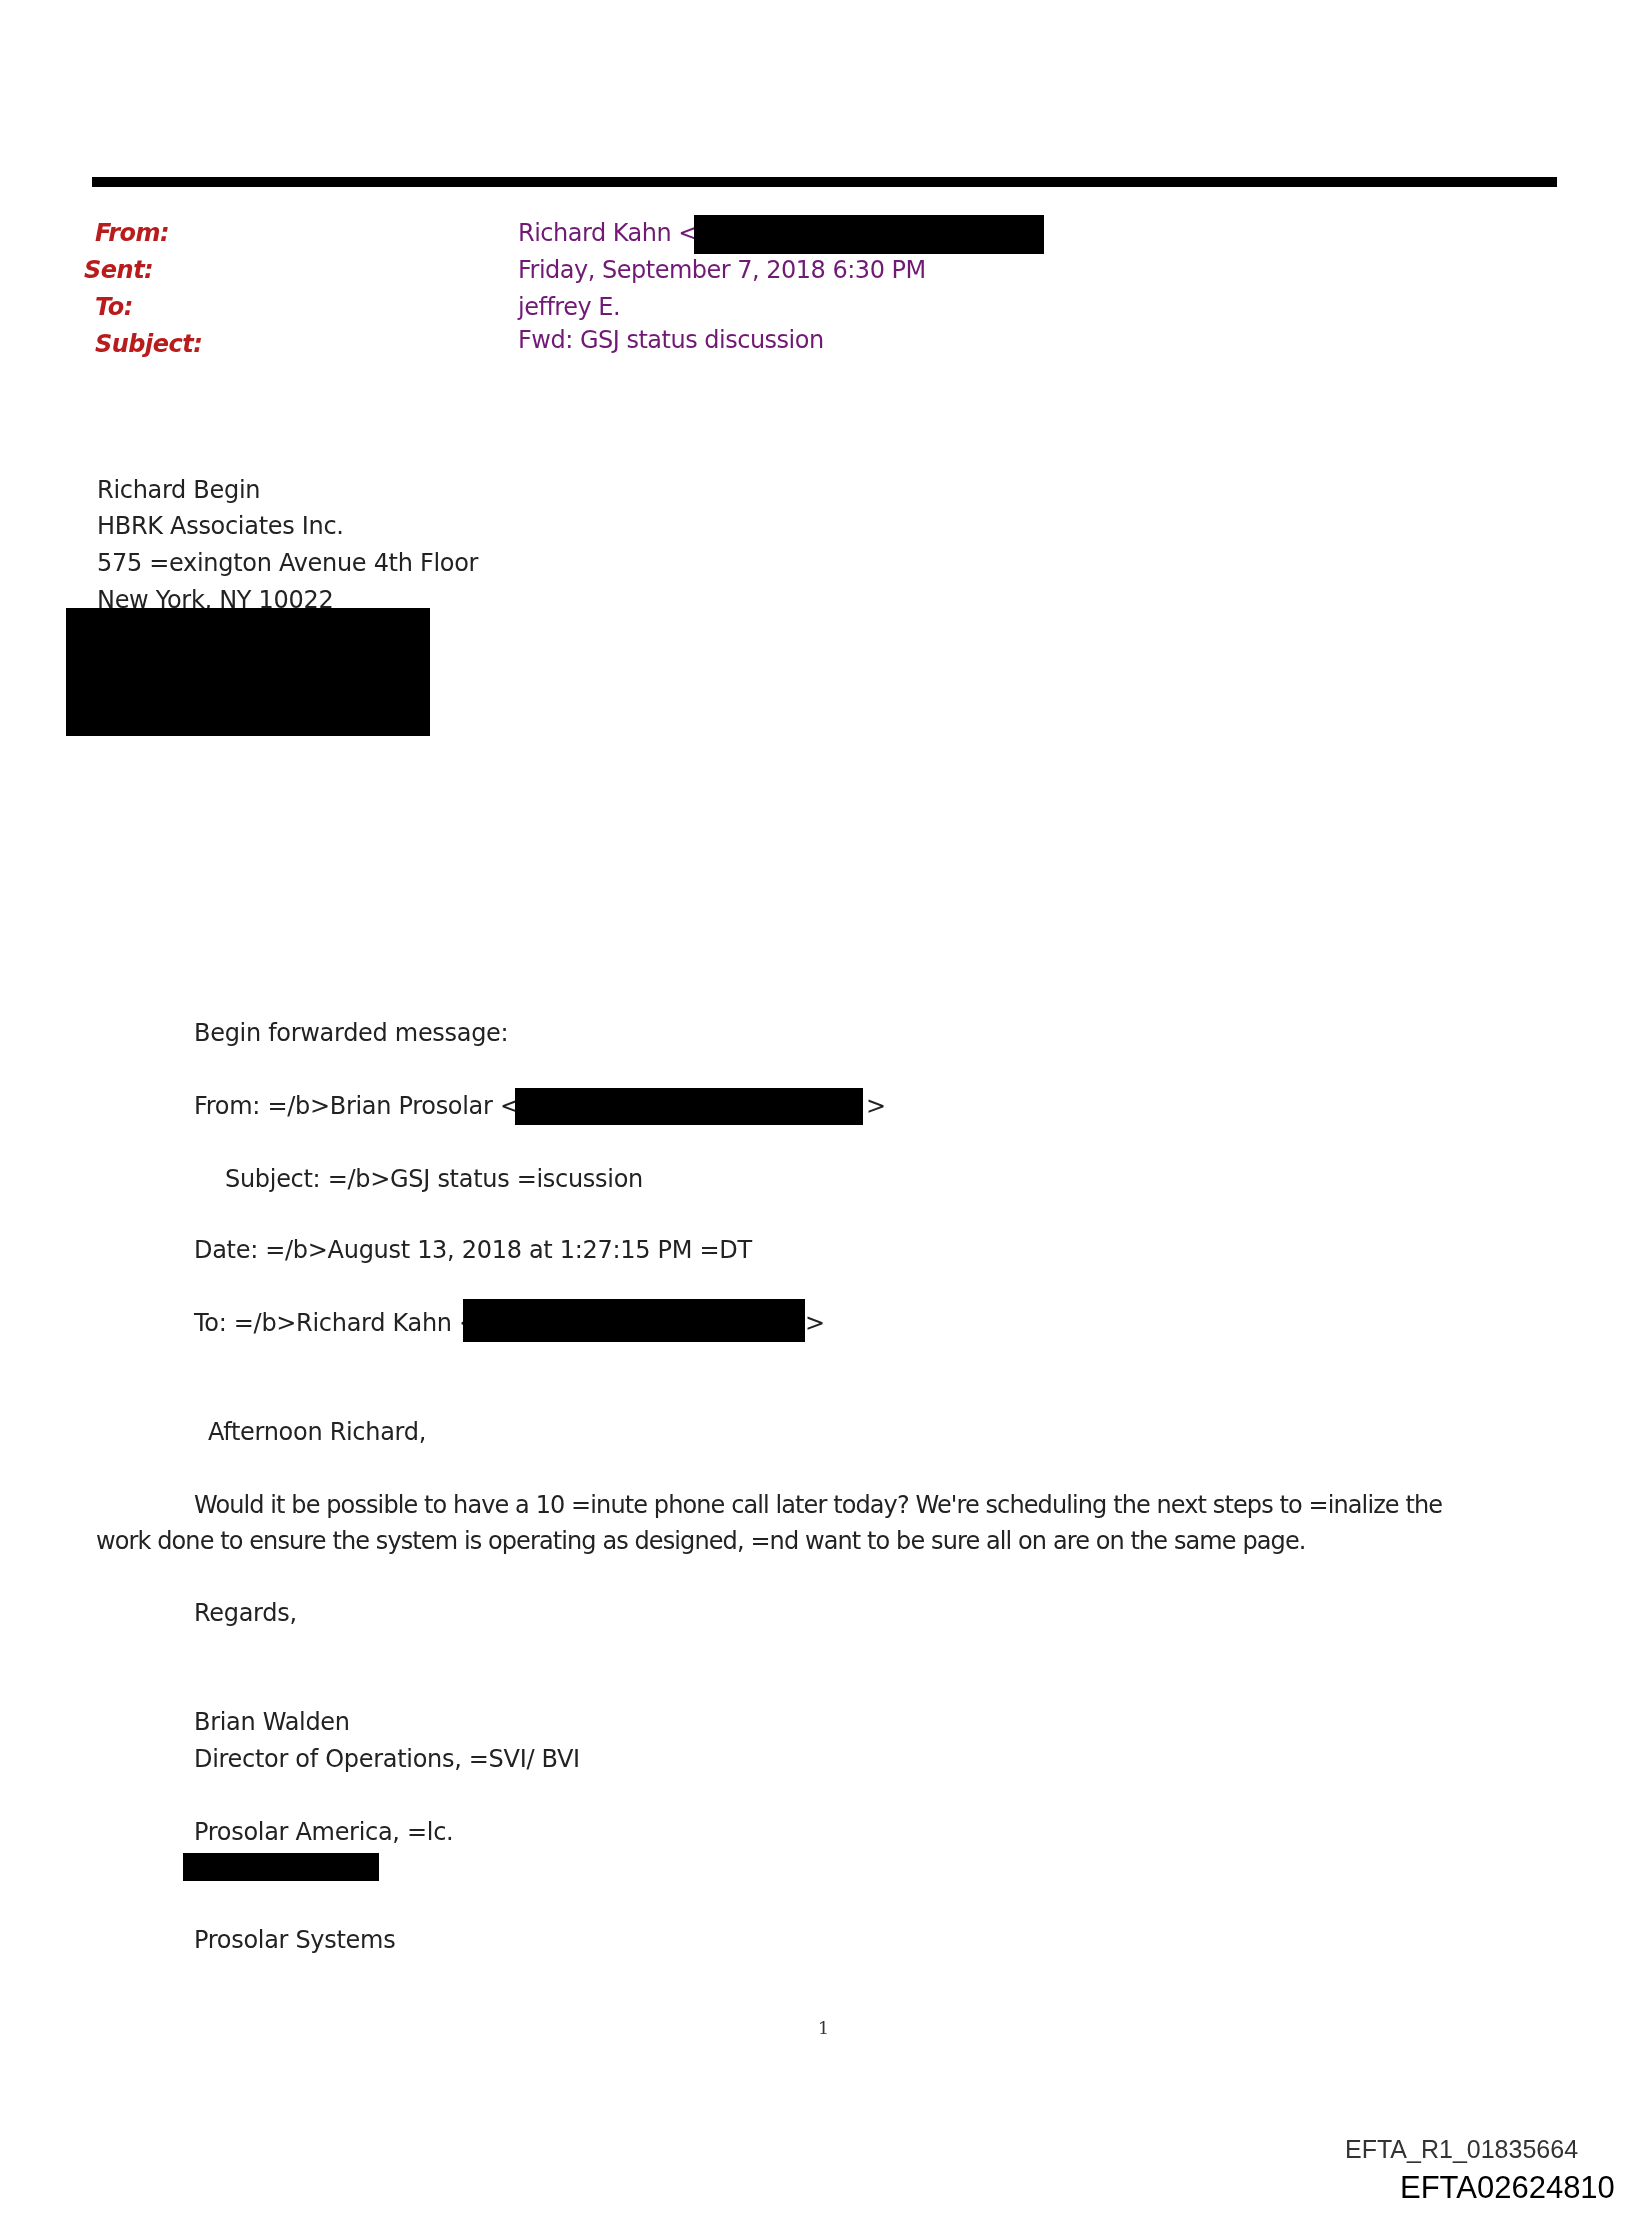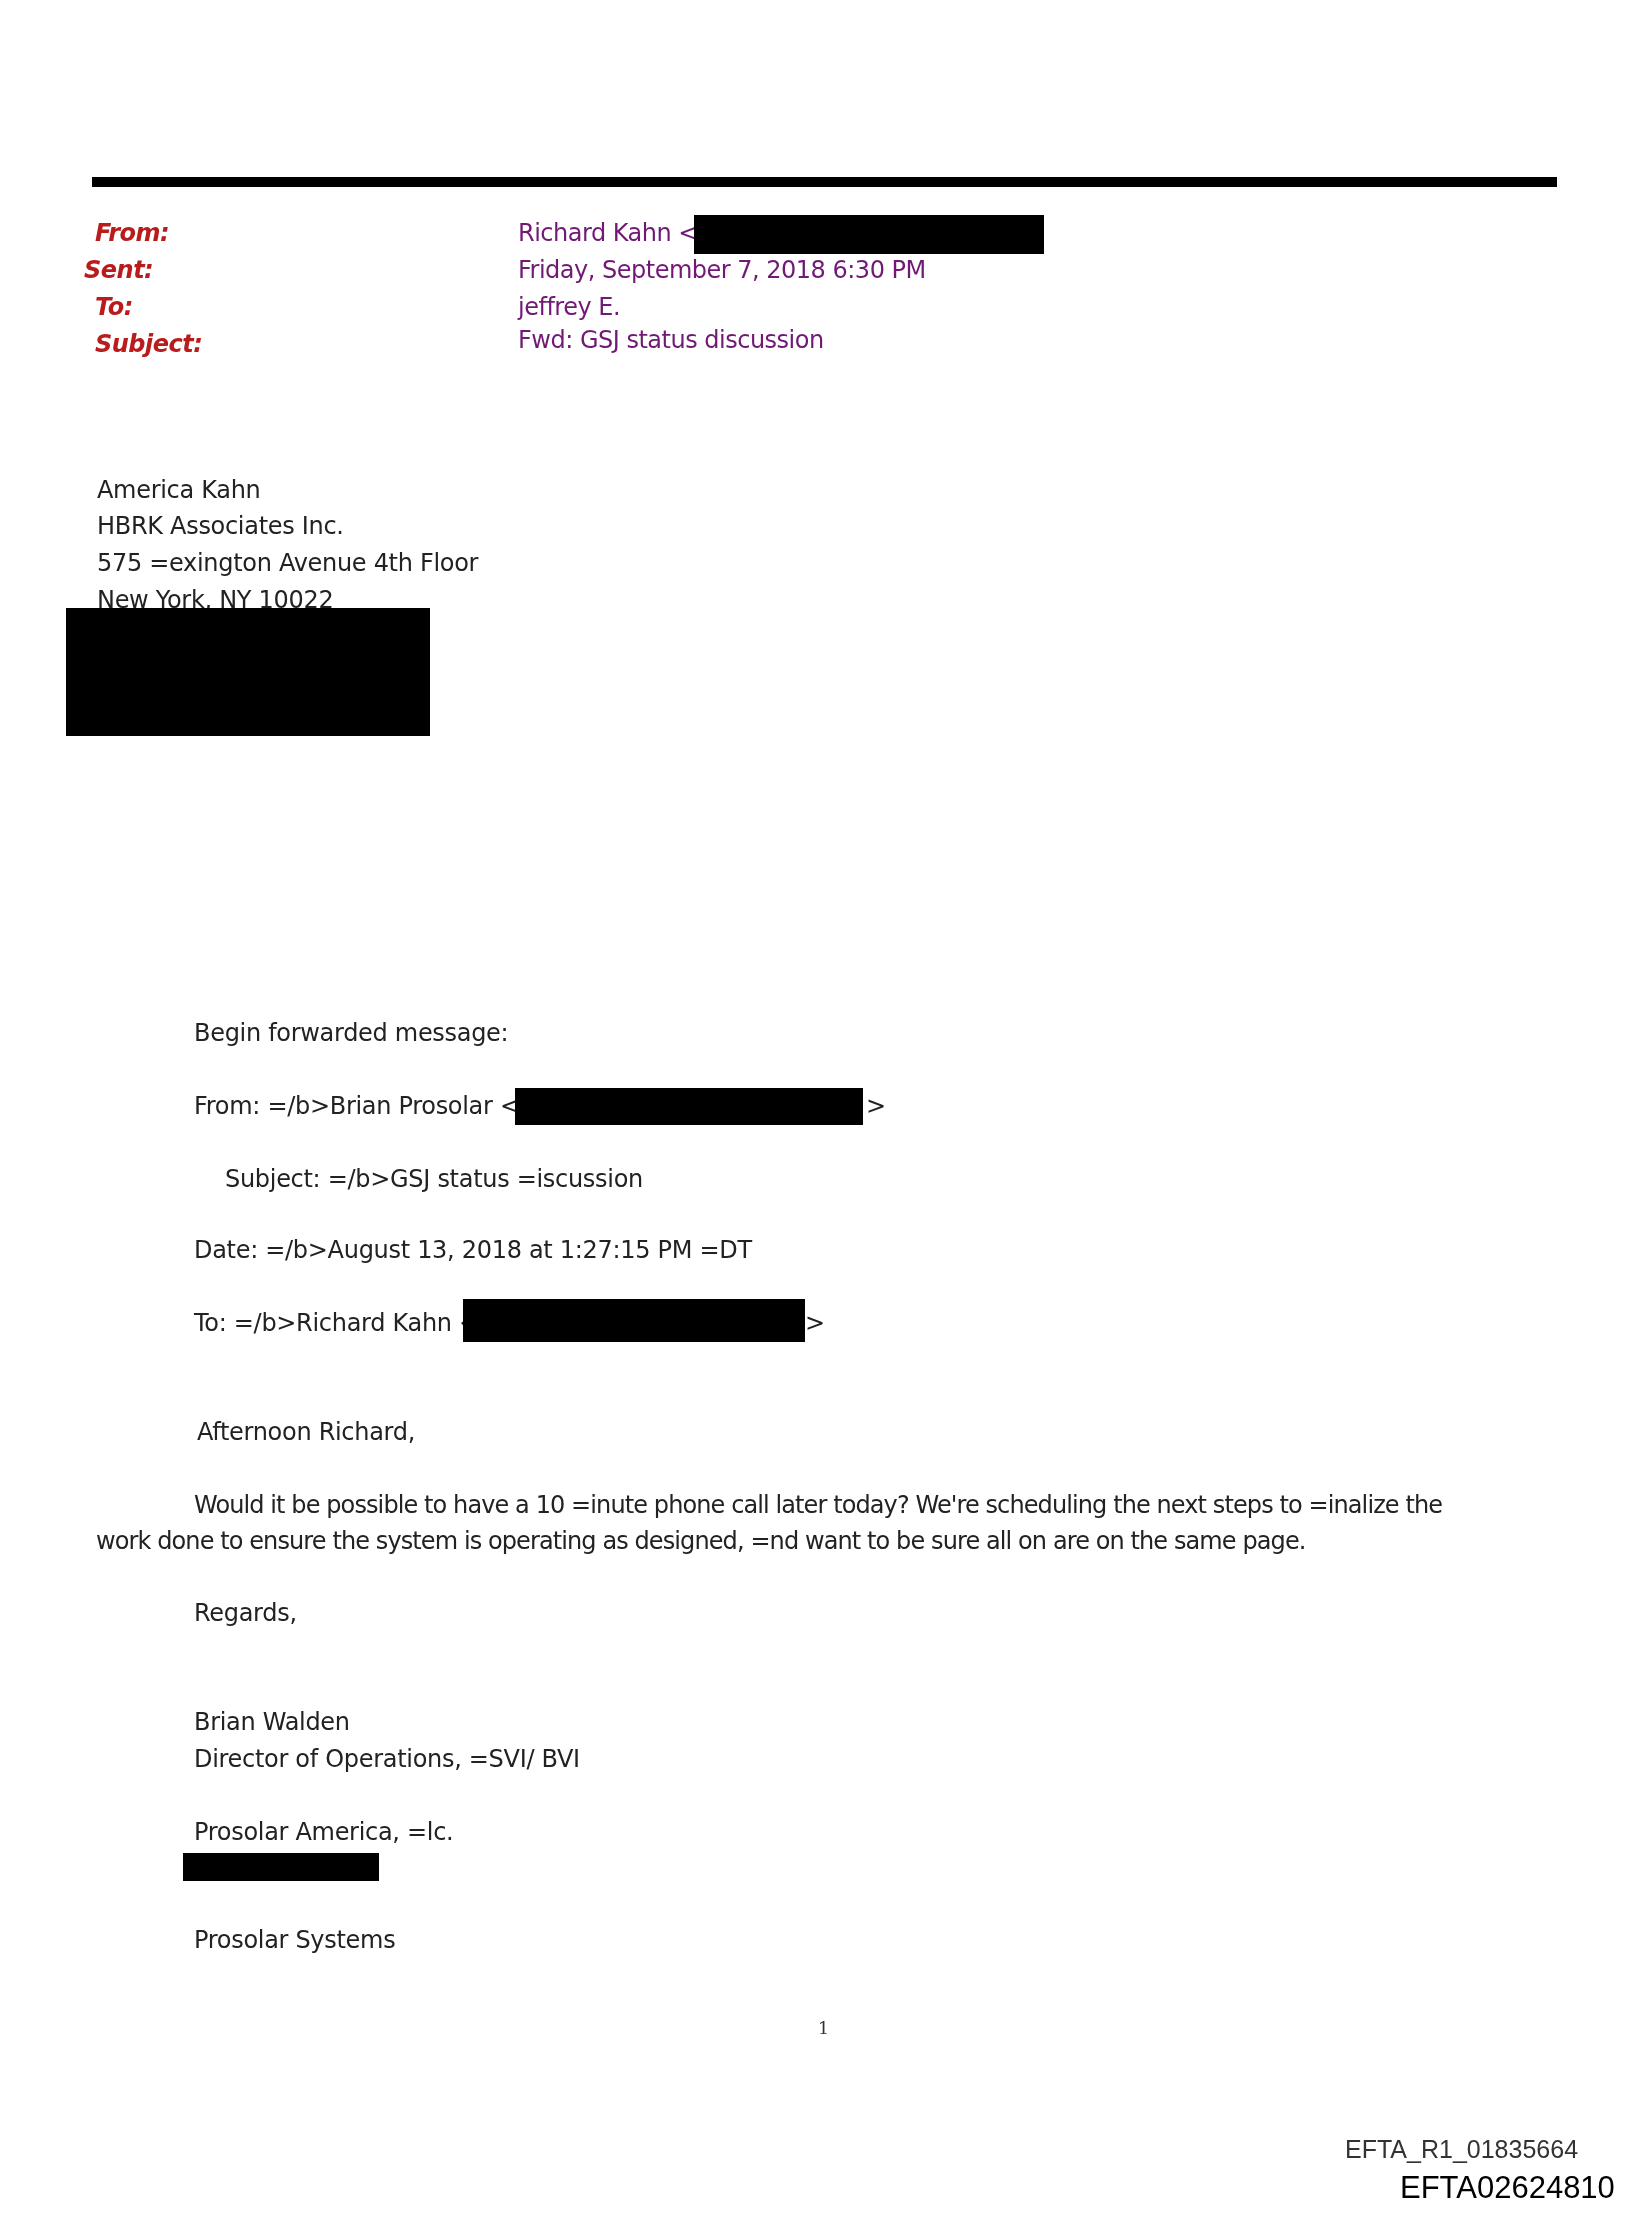--- a/index.html
+++ b/index.html
@@ -28,21 +28,21 @@
   <div class="abs hdr hdr-label" style="left:95px; top:326px;">Subject:</div>
 
   <div class="abs hdr hdr-val" style="left:518px; top:215px;">Richard Kahn &lt;</div>
   <div class="redact" style="left:694px; top:215px; width:350px; height:39px;"></div>
   <div class="abs hdr hdr-val" style="left:518px; top:252px;">Friday, September 7, 2018 6:30 PM</div>
   <div class="abs hdr hdr-val" style="left:518px; top:289px;">jeffrey E.</div>
   <div class="abs hdr hdr-val" style="left:518px; top:322px;">Fwd: GSJ status discussion</div>
 </div>
 
 <div>
-  <div class="abs txt" style="left:97px; top:472px;">America Kahn</div>
+  <div class="abs txt" style="left:97px; top:472px;">Richard Begin</div>
   <div class="abs txt" style="left:97px; top:508px;">HBRK Associates Inc.</div>
   <div class="abs txt" style="left:97px; top:545px;">575 =exington Avenue 4th Floor</div>
   <div class="abs txt" style="left:97px; top:582px;">New York, NY 10022</div>
   <div class="redact" style="left:66px; top:608px; width:364px; height:128px;"></div>
 </div>
 
 <div>
   <div class="abs txt" style="left:194px; top:1015px;">Begin forwarded message:</div>
 
   <div class="abs txt" style="left:194px; top:1088px;">From: =/b&gt;Brian Prosolar &lt;</div>
@@ -51,21 +51,21 @@
 
   <div class="abs txt" style="left:194px; top:1161px;margin-left:31px;">Subject: =/b&gt;GSJ status =iscussion</div>
   <div class="abs txt" style="left:194px; top:1232px;">Date: =/b&gt;August 13, 2018 at 1:27:15 PM =DT</div>
 
   <div class="abs txt" style="left:194px; top:1305px;">To: =/b&gt;Richard Kahn &lt;</div>
   <div class="redact" style="left:463px; top:1299px; width:342px; height:43px;"></div>
   <div class="abs txt" style="left:805px; top:1305px;">&gt;</div>
 </div>
 
 <div>
-  <div class="abs txt" style="left:197px; top:1414px;">Afternoon Richard,</div>
+  <div class="abs txt" style="left:208px; top:1414px;">Afternoon Richard,</div>
   <div class="abs txt" style="left:194px; top:1487px; letter-spacing:-0.9px;">Would it be possible to have a 10 =inute phone call later today? We're scheduling the next steps to =inalize the</div>
   <div class="abs txt" style="left:96px; top:1523px; letter-spacing:-0.9px;">work done to ensure the system is operating as designed, =nd want to be sure all on are on the same page.</div>
   <div class="abs txt" style="left:194px; top:1595px;">Regards,</div>
 
   <div class="abs txt" style="left:194px; top:1704px;">Brian Walden</div>
   <div class="abs txt" style="left:194px; top:1741px;">Director of Operations, =SVI/ BVI</div>
   <div class="abs txt" style="left:194px; top:1814px;">Prosolar America, =lc.</div>
   <div class="redact" style="left:183px; top:1853px; width:196px; height:28px;"></div>
   <div class="abs txt" style="left:194px; top:1922px;text-align:right;">Prosolar Systems</div>
 </div>

